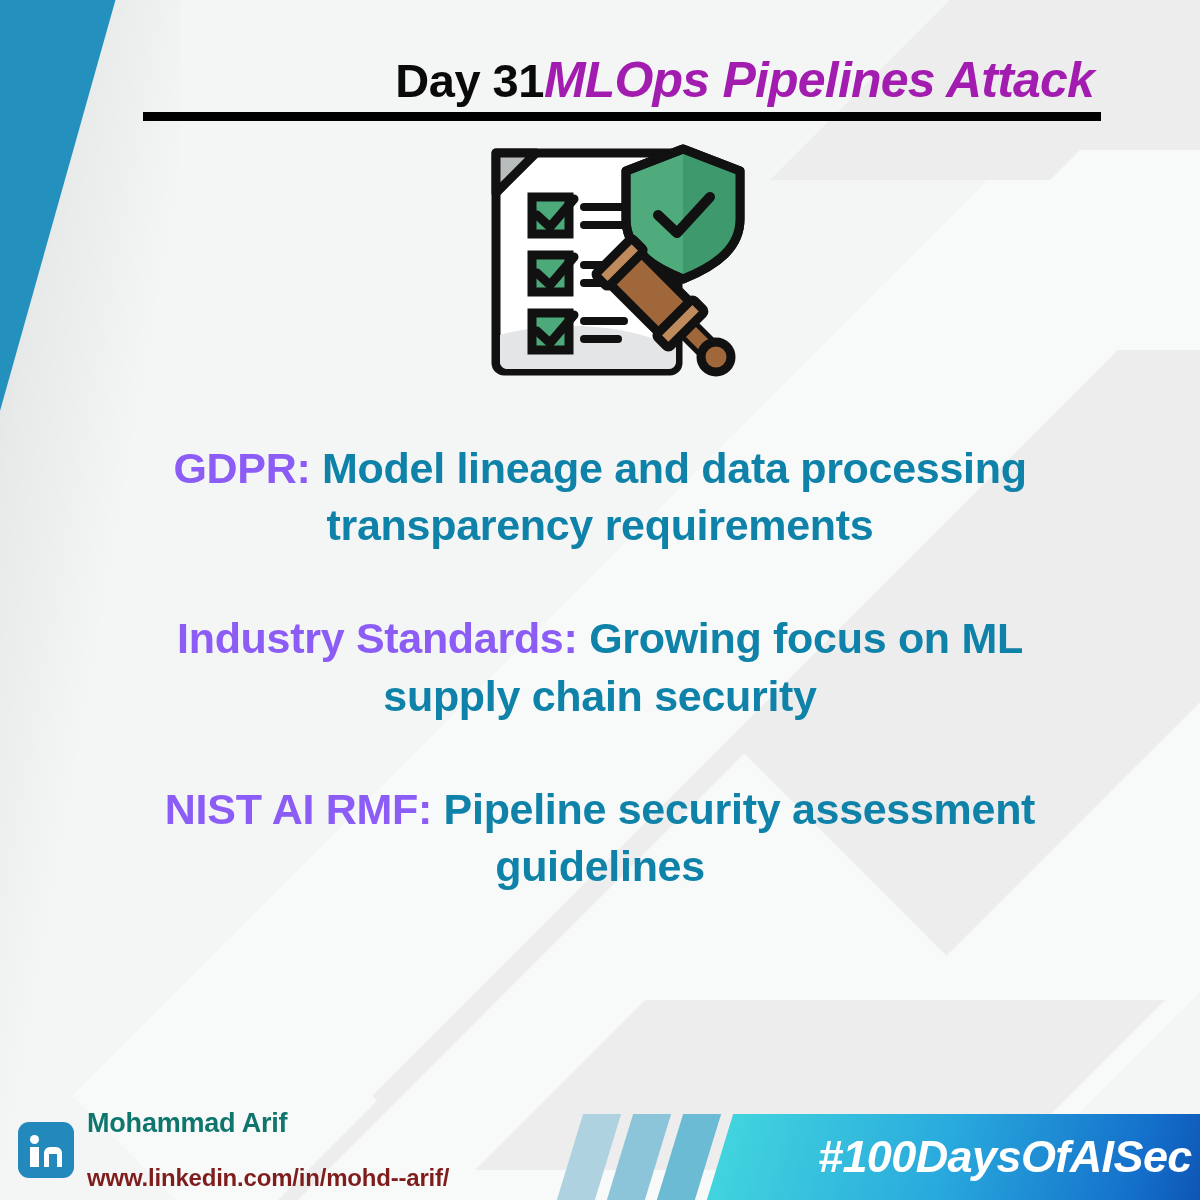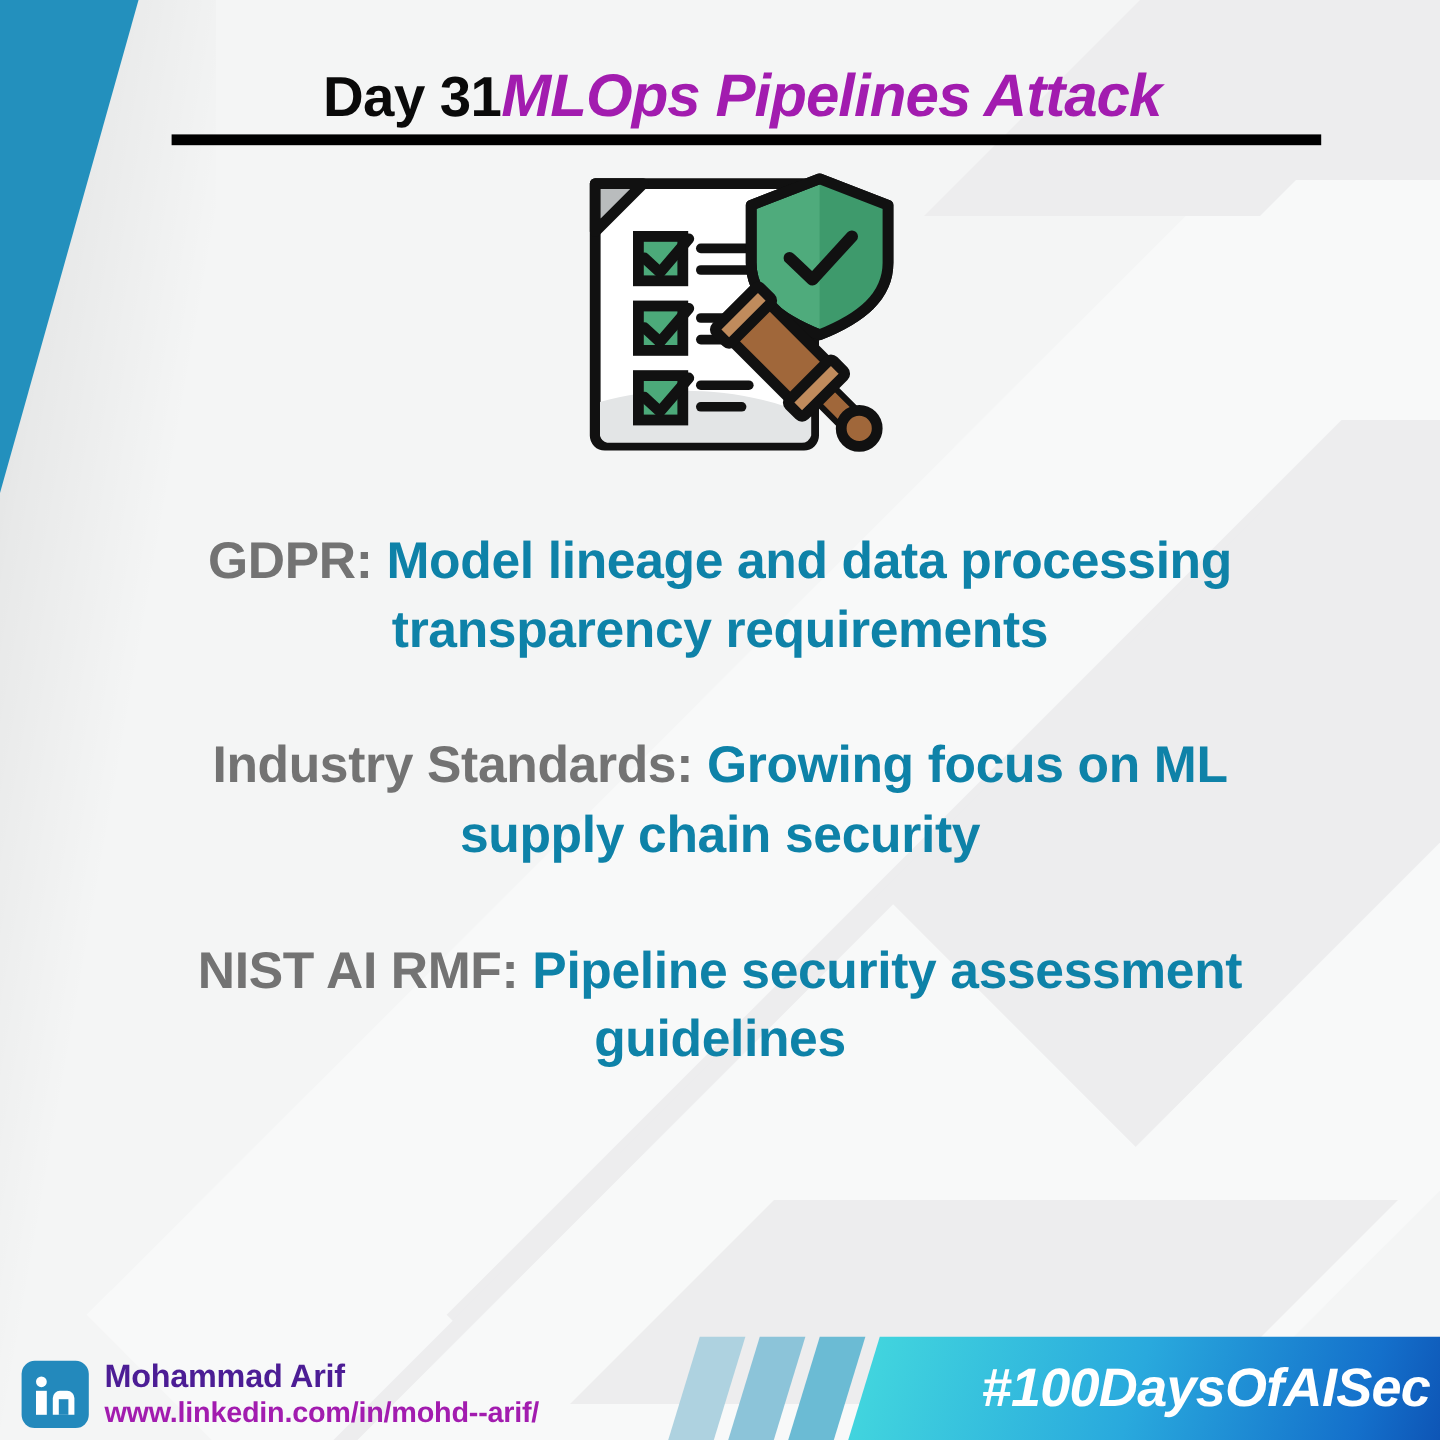--- a/index.html
+++ b/index.html
@@ -63,21 +63,21 @@
 
   
   .header {
     position: absolute;
     left: 143px;
     top: 38px;
     width: 957px;
     height: 84px;
     display: flex;
     align-items: center;
-    justify-content: center;
+    justify-content: flex-end;
   }
   .day-label {
     font-size: 47px;
     font-weight: 800;
     color: #0a0a0a;
     letter-spacing: -0.5px;
     white-space: nowrap;
   }
   .topic-title {
     font-size: 50px;
@@ -117,21 +117,21 @@
   .point {
     font-size: 43px;
     font-weight: 800;
     line-height: 1.33;
     color: #0e82a8;
     letter-spacing: -0.3px;
     margin-bottom: 56px;
   }
   .point:last-child { margin-bottom: 0; }
   .point .lbl {
-    color: #737373;
+    color: #8b5cf6;
   }
 
   
   .footer {
     position: absolute;
     left: 0;
     bottom: 0;
     width: 1200px;
     height: 110px;
   }
@@ -183,28 +183,29 @@
     left: 5px;
     top: 7px;
     width: 8px;
     height: 13px;
     background: #2389bc;
   }
   .profile-text { line-height: 1.18; }
   .profile-name {
     font-size: 27px;
     font-weight: 800;
-    color: #4c1d95;
+    color: #0f766e;
     letter-spacing: -0.2px;
   }
   .profile-url {
     font-size: 24px;
     font-weight: 700;
-    color: #a21caf;
+    color: #7f1d1d;
     letter-spacing: -0.2px;
+    margin-top: 24px;
   }
 
   .hashtag-wrap {
     position: absolute;
     right: 0;
     bottom: 0;
     height: 86px;
     display: flex;
     align-items: stretch;
     gap: 12px;

